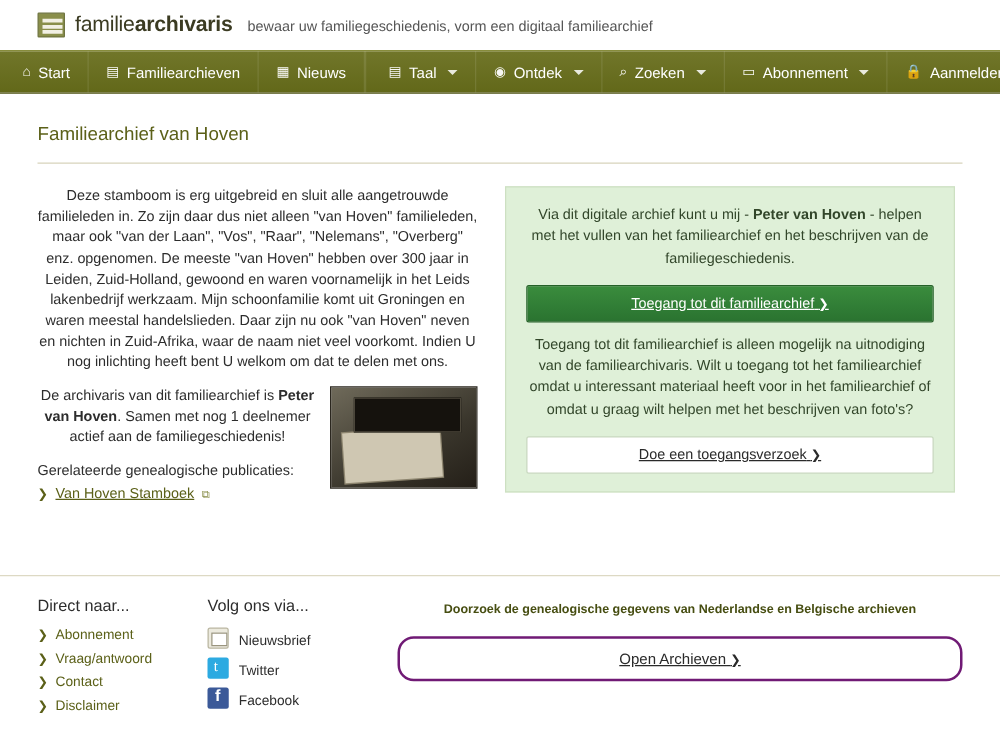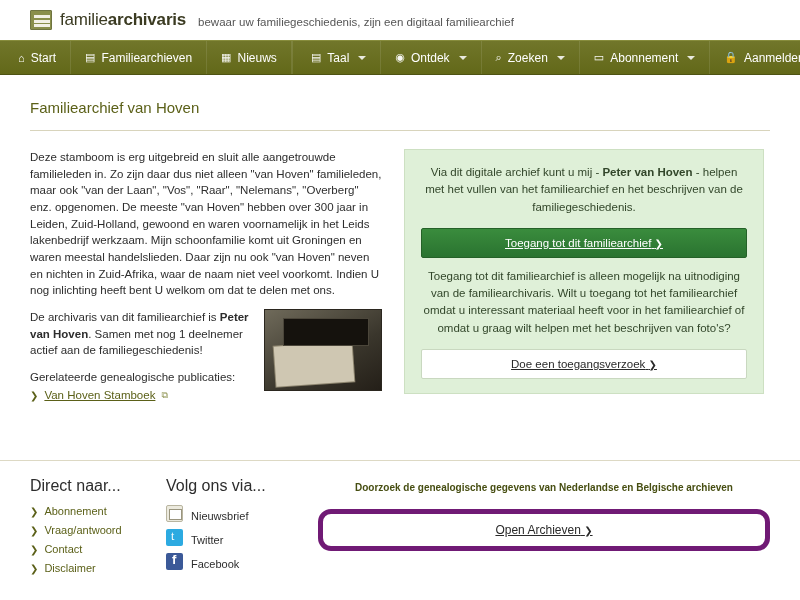--- a/index.html
+++ b/index.html
@@ -112,20 +112,21 @@
     gap: 22px;
   }
   .col-left { width: 352px; }
   .col-right { width: 360px; }
 
   .body-text {
     font-size: 11.5px;
     line-height: 1.45;
     color: #2d2d2d;
     margin: 0 0 10px 0;
+    text-align: center;
   }
   .body-text b { font-weight: bold; }
 
   .photo {
     width: 118px;
     height: 82px;
     float: right;
     margin: 0 0 6px 10px;
     background: linear-gradient(150deg,#6f6a5a,#3a362c 60%, #241f18);
     border: 1px solid #2b271f;
@@ -213,21 +214,21 @@
   .footer {
     margin-top: auto;
     border-top: 1px solid #ddd9c4;
     background: #ffffff;
     padding: 16px 30px 0 30px;
     display: flex;
     gap: 26px;
     height: 140px;
   }
   .f-col-title {
-    font-size: 16px;
+    font-size: 13px;
     color: #2d2d2d;
     font-weight: normal;
     margin: 0 0 10px 0;
   }
   .f-link {
     font-size: 11px;
     color: #5b6018;
     display: flex;
     align-items: center;
     gap: 6px;
@@ -258,21 +259,21 @@
     color: #474e12;
     text-align: center;
     line-height: 1.35;
     margin: 4px 0 14px 0;
     font-weight: bold;
   }
   .open-arch {
     display: block;
     width: 100%;
     background: #ffffff;
-    border: 5px solid #701a75;
+    border: 2px solid #701a75;
     color: #2a2a2a;
     font-size: 12px;
     padding: 9px 0;
     text-align: center;
     border-radius: 13px;
   }
 
   .bottombar {
     height: 28px;
     background: #e7e5d4;
@@ -300,21 +301,21 @@
 </head>
 <body>
 
 <div class="page">
 
   <div class="topbar">
     <div class="logo-mark"></div>
     <div class="logo-text">
       <span>familie</span><b>archivaris</b>
     </div>
-    <div class="tagline">bewaar uw familiegeschiedenis, zijn een digitaal familiearchief</div>
+    <div class="tagline">bewaar uw familiegeschiedenis, vorm een digitaal familiearchief</div>
   </div>
 
   <div class="nav">
     <div class="nav-left">
       <div class="nav-item">
         <span class="ico">⌂</span>
         <span>Start</span>
       </div>
       <div class="nav-item">
         <span class="ico">▤</span>

